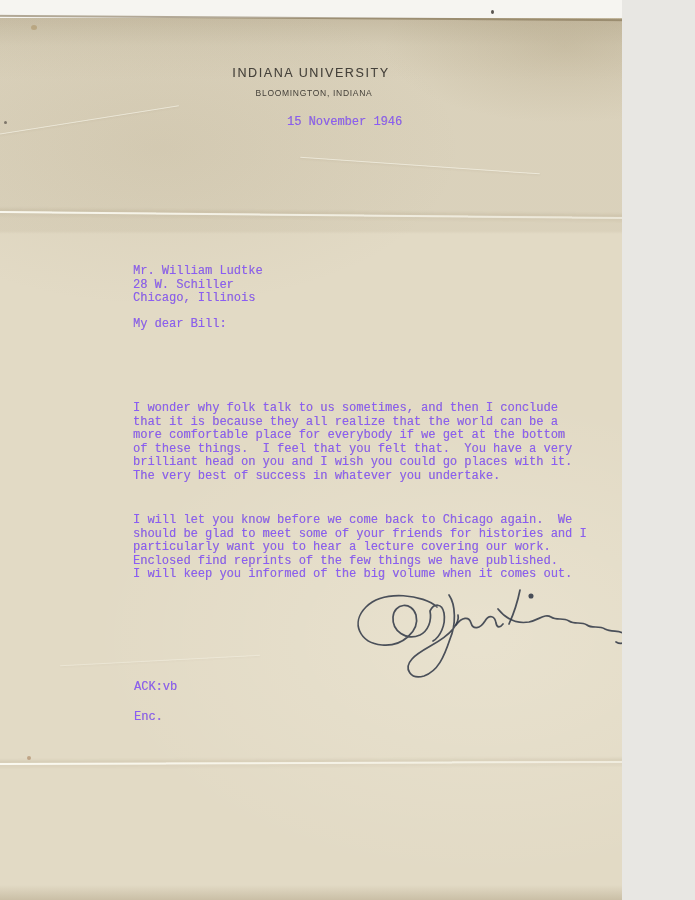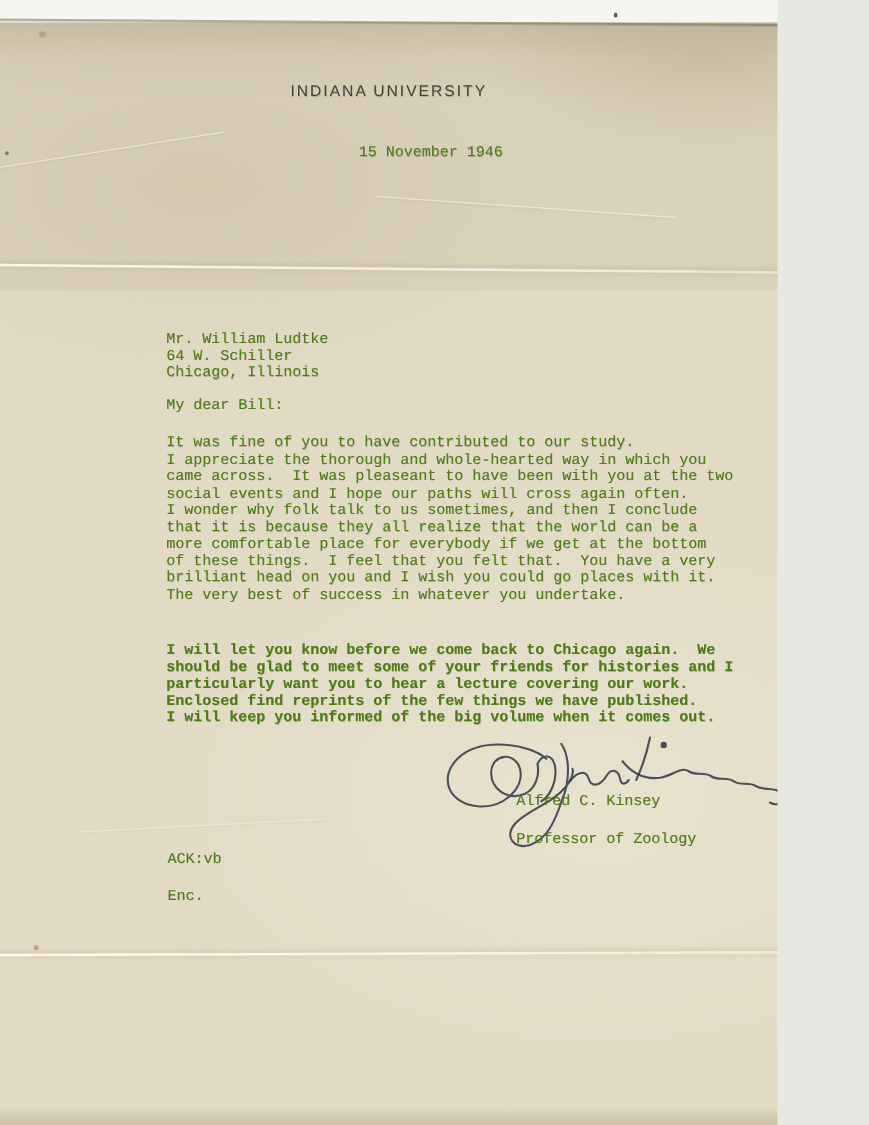--- a/index.html
+++ b/index.html
@@ -83,30 +83,30 @@
     letter-spacing: 0.7px;
     color: #45413a;
   }
 
   
   .tw {
     position: absolute;
     font-family: "Liberation Mono", "DejaVu Sans Mono", monospace;
     font-size: 12px;
     line-height: 13.5px;
-    color: #4d7c0f;
+    color: #8b5cf6;
     white-space: pre-wrap;
     text-shadow: 0.3px 0.3px 0 rgba(74,70,63,0.30);
   }
   .tw-date      { left: 287px; top: 116px; }
   .tw-address   { left: 133px; top: 265px; }
   .tw-salute    { left: 133px; top: 318px; }
   .tw-p1        { left: 133px; top: 348px; }
   .tw-p2        { left: 133px; top: 402px; }
-  .tw-p3        { left: 133px; top: 514px; font-weight: bold; }
+  .tw-p3        { left: 133px; top: 514px; }
   .tw-signed    { left: 413px; top: 634px; line-height: 15px; }
   .tw-footer    { left: 134px; top: 680px; line-height: 15px; }
 
   
   .sig {
     position: absolute;
     left: 340px; top: 583px;
     width: 300px; height: 125px;
   }
   .sig path, .sig circle { stroke: #343b49; opacity: 0.88; }
@@ -122,33 +122,30 @@
   <div class="crease crease-lower"></div>
   <div class="wrinkle wrinkle-a"></div>
   <div class="wrinkle wrinkle-b"></div>
   <div class="wrinkle wrinkle-c"></div>
   <div class="speck speck-a"></div>
   <div class="speck speck-b"></div>
   <div class="speck spot-a"></div>
   <div class="speck spot-b"></div>
 
   <div class="lh-inst">INDIANA UNIVERSITY</div>
+  <div class="lh-loc">BLOOMINGTON, INDIANA</div>
 
   <div class="tw tw-date">15 November 1946</div>
 
   <div class="tw tw-address">Mr. William Ludtke
-64 W. Schiller
+28 W. Schiller
 Chicago, Illinois</div>
 
   <div class="tw tw-salute">My dear Bill:</div>
 
-  <div class="tw tw-p1">It was fine of you to have contributed to our study.
-I appreciate the thorough and whole-hearted way in which you
-came across.  It was pleaseant to have been with you at the two
-social events and I hope our paths will cross again often.</div>
   <div class="tw tw-p2">I wonder why folk talk to us sometimes, and then I conclude
 that it is because they all realize that the world can be a
 more comfortable place for everybody if we get at the bottom
 of these things.  I feel that you felt that.  You have a very
 brilliant head on you and I wish you could go places with it.
 The very best of success in whatever you undertake.</div>
   <div class="tw tw-p3">I will let you know before we come back to Chicago again.  We
 should be glad to meet some of your friends for histories and I
 particularly want you to hear a lecture covering our work.
 Enclosed find reprints of the few things we have published.
@@ -156,19 +153,17 @@
 
   <svg class="sig" viewBox="0 0 300 125" fill="none" stroke-width="1.7" stroke-linecap="round" stroke-linejoin="round">
     <path d="M97,24 C84,12 44,6 26,24 C10,40 20,60 42,62 C62,64 80,48 76,32 C72,18 54,20 53,34 C52,48 66,58 80,52 C88,48 92,38 90,28 C94,20 102,20 104,30 C106,42 100,54 93,58"></path>
     <path d="M109,12 C116,22 116,42 110,56 C104,74 98,88 84,93 C71,97 63,86 72,76 C82,65 102,60 113,46 C117,41 119,36 118,32"></path>
     <path d="M116,42 C122,34 129,33 131,40 C133,47 140,46 145,38 C149,31 155,33 156,40 C157,45 160,45 163,41"></path>
     <path d="M180,7 C178,17 174,30 169,41"></path>
     <path d="M158,26 C166,36 177,41 189,39 C199,37 205,30 211,34 C217,38 223,34 229,38 C235,42 241,38 247,42 C252,46 259,42 265,46 C272,50 281,46 285,52 C288,57 283,63 276,59"></path>
     <circle cx="191" cy="13" r="1.7" fill="#343b49"></circle>
   </svg>
 
-  <div class="tw tw-signed"><span>Alfred C. Kinsey</span><br>
-<span>Professor of Zoology</span></div>
 
   <div class="tw tw-footer"><span>ACK:vb</span><br>
 <span>Enc.</span></div>
 
 </div>
 
 </body></html>

